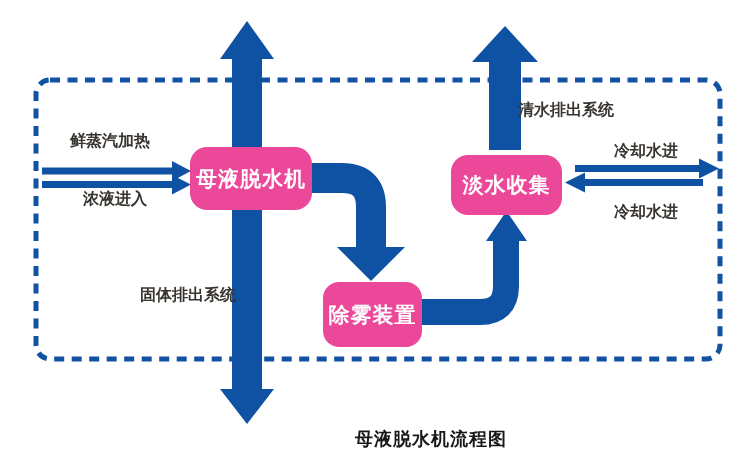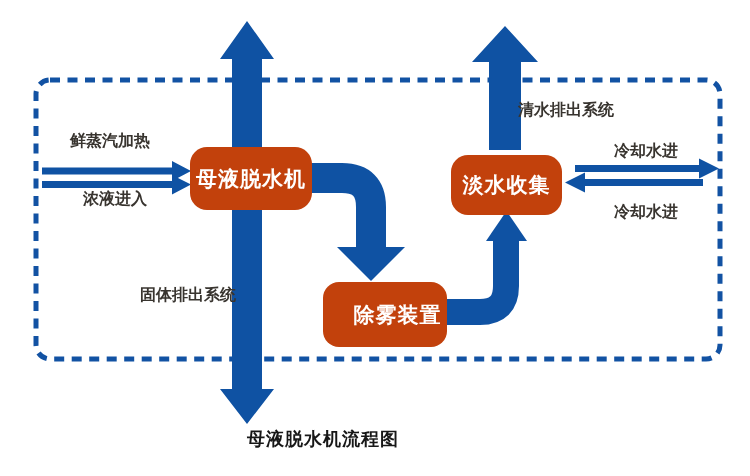--- a/index.html
+++ b/index.html
@@ -6,30 +6,30 @@
   .canvas{
     position:relative;
     width:750px;height:476px;
     background:#ffffff;
     font-family:"Liberation Sans","DejaVu Sans",sans-serif;
     overflow:hidden;
   }
   .layer{position:absolute;left:0;top:0;}
   .node{
     position:absolute;
-    background:#c2410c;
+    background:#ec4899;
     color:#ffffff;
     font-weight:bold;
     font-size:21px;
     display:flex;align-items:center;justify-content:center;
     letter-spacing:1px;
     z-index:3;
   }
   .node-dehydrator{left:190px;top:147px;width:122px;height:63px;border-radius:17px;}
-  .node-demister{left:323px;top:282px;width:99px;height:65px;border-radius:16px;padding-left:25px;}
+  .node-demister{left:323px;top:282px;width:99px;height:65px;border-radius:16px;}
   .node-collector{left:451px;top:155px;width:111px;height:60px;border-radius:17px;}
   .flabel{
     position:absolute;
     width:130px;
     text-align:center;
     font-size:16px;
     font-weight:bold;
     color:#38342F;
     line-height:18px;
     z-index:4;
@@ -37,21 +37,21 @@
   }
   .lbl-steam{left:45px;top:132px;}
   .lbl-liquid{left:50px;top:190px;}
   .lbl-solids{left:123px;top:286px;}
   .lbl-cleanwater{left:501px;top:101px;}
   .lbl-coolout{left:581px;top:142px;}
   .lbl-coolin{left:581px;top:203px;}
   .diagram-title{
     position:absolute;
     left:247px;top:427px;width:260px;
-    text-align:left;
+    text-align:right;
     font-size:18px;
     font-weight:bold;
     color:#171717;
     letter-spacing:1px;
     z-index:4;
   }
 </style>
 </head>
 <body>
 

